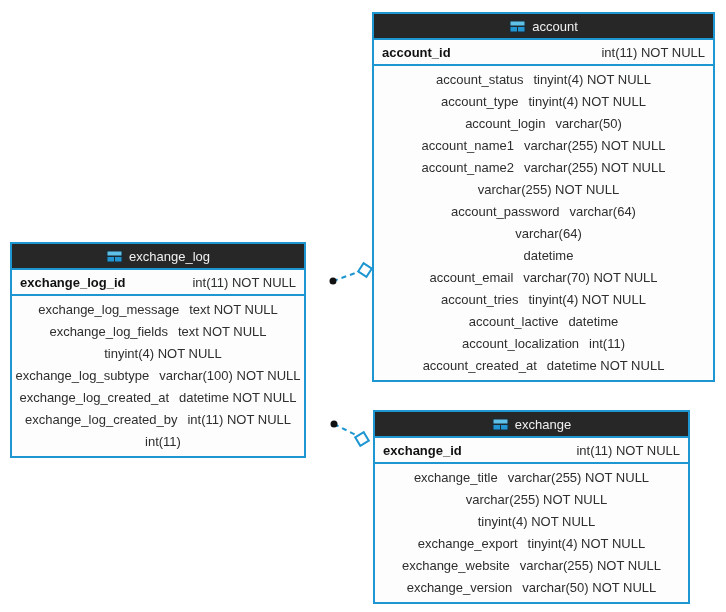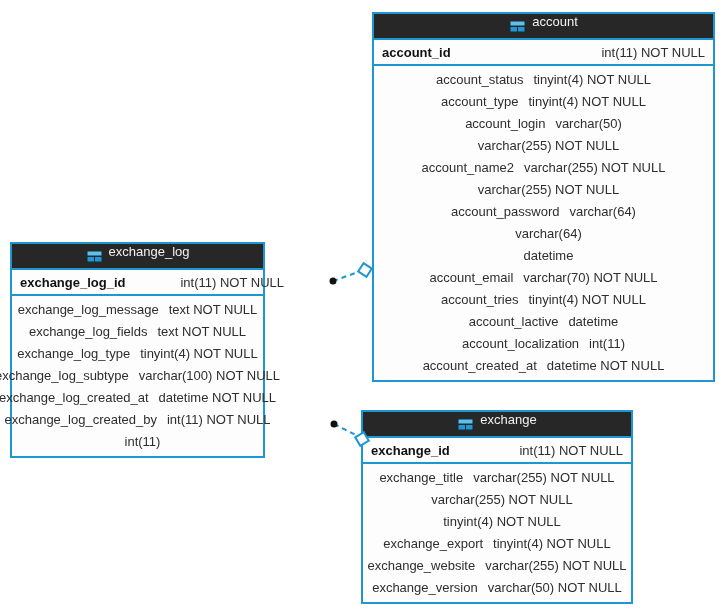--- a/index.html
+++ b/index.html
@@ -18,42 +18,42 @@
     font-family:"Liberation Sans","DejaVu Sans",sans-serif;
     overflow:hidden;
   }
   .table{
     position:absolute;border:2px solid var(--accent);
     background:var(--body-bg);
   }
   .tbl-header{
     height:26px;background:var(--header-bg);
     border-bottom:2px solid var(--accent);
-    display:flex;justify-content:center;gap:6px;
+    display:flex;align-items:center;justify-content:center;gap:6px;
     color:var(--header-text);font-size:13px;
     cursor:move;
   }
   .tbl-icon{display:inline-flex;align-items:center;}
   .pk-row{
     height:26px;border-bottom:2px solid var(--accent);
     display:flex;align-items:center;justify-content:space-between;
     padding:0 8px;font-size:13px;white-space:nowrap;background:var(--body-bg);gap:45px;
   }
   .pk-row .fname{font-weight:700;color:var(--pk-text);}
   .pk-row .ftype{color:var(--row-text);}
   .tbl-body{padding:3px 0;}
   .row{
     height:22px;line-height:22px;display:flex;align-items:center;
     justify-content:center;padding:0 8px;font-size:13px;
     color:var(--row-text);white-space:nowrap;
   }
   .ftype{margin-left:10px;}
-  #tbl-exchange-log{left:10px;top:242px;width:255px;}
+  #tbl-exchange-log{left:10px;top:242px;width:296px;}
   #tbl-account{left:372px;top:12px;width:343px;}
-  #tbl-exchange{left:361px;top:410px;width:272px;}
+  #tbl-exchange{left:373px;top:410px;width:317px;}
   .overlay{position:absolute;left:0;top:0;z-index:5;}
   .rel-line{stroke:var(--accent);stroke-width:2;stroke-dasharray:5 4;fill:none;}
   .rel-dot{fill:var(--dot);}
   .rel-diamond{fill:#ffffff;stroke:var(--accent);stroke-width:2;}
 </style>
 </head>
 <body>
 
 <div class="table" id="tbl-exchange-log">
   <div class="tbl-header">
@@ -74,21 +74,20 @@
   <div class="tbl-body">
     <div class="row">
         <span class="fname">exchange_log_message</span>
         <span class="ftype">text NOT NULL</span>
       </div>
     <div class="row">
         <span class="fname">exchange_log_fields</span>
         <span class="ftype">text NOT NULL</span>
       </div>
     <div class="row">
-        <span class="fname">exchange_log_type</span>
         <span class="ftype">tinyint(4) NOT NULL</span>
       </div>
     <div class="row">
         <span class="fname">exchange_log_subtype</span>
         <span class="ftype">varchar(100) NOT NULL</span>
       </div>
     <div class="row">
         <span class="fname">exchange_log_created_at</span>
         <span class="ftype">datetime NOT NULL</span>
       </div>
@@ -125,20 +124,21 @@
       </div>
     <div class="row">
         <span class="fname">account_type</span>
         <span class="ftype">tinyint(4) NOT NULL</span>
       </div>
     <div class="row">
         <span class="fname">account_login</span>
         <span class="ftype">varchar(50)</span>
       </div>
     <div class="row">
+        <span class="fname">account_name1</span>
         <span class="ftype">varchar(255) NOT NULL</span>
       </div>
     <div class="row">
         <span class="fname">account_name2</span>
         <span class="ftype">varchar(255) NOT NULL</span>
       </div>
     <div class="row">
         <span class="ftype">varchar(255) NOT NULL</span>
       </div>
     <div class="row">

